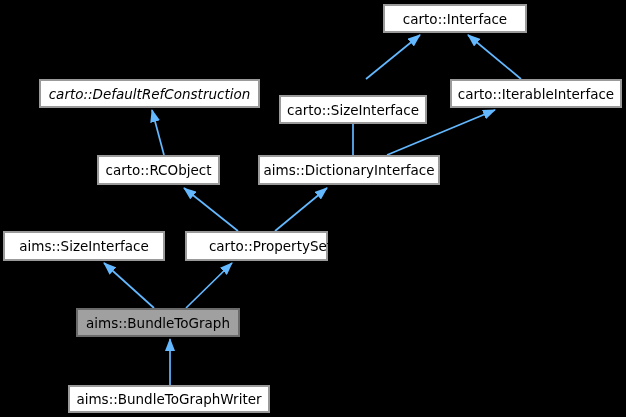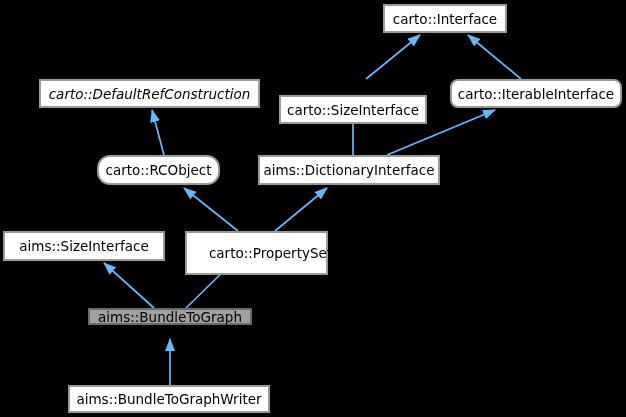--- a/index.html
+++ b/index.html
@@ -29,29 +29,29 @@
     font-size:13.5px;
     display:flex;align-items:center;justify-content:center;
     white-space:nowrap;
     cursor:pointer;
   }
   .node.current{
     background:var(--current-fill);
     border-color:var(--current-border);
     cursor:default;
   }
-  .n-interface            {left:383px;top:4px;  width:124px;height:29px;}
+  .n-interface            {left:383px;top:4px;  width:144px;height:29px;}
   .n-defaultref           {left:39px; top:79px; width:221px;height:29px;font-style:italic;}
   .n-sizeinterface        {left:279px;top:95px; width:148px;height:29px;}
-  .n-iterableinterface    {left:450px;top:79px; width:172px;height:29px;border-radius:8px;}
-  .n-rcobject             {left:97px; top:155px;width:123px;height:30px;border-radius:13px;}
+  .n-iterableinterface    {left:450px;top:79px; width:172px;height:29px;}
+  .n-rcobject             {left:97px; top:155px;width:123px;height:30px;}
   .n-dictionaryinterface  {left:258px;top:155px;width:182px;height:30px;}
   .n-bundlelistener       {left:3px;  top:231px;width:162px;height:30px;}
-  .n-propertyset          {left:185px;top:231px;width:143px;height:44px;padding-left:28px;}
-  .n-bundletograph        {left:88px; top:308px;width:164px;height:17px;}
+  .n-propertyset          {left:185px;top:231px;width:143px;height:30px;padding-left:28px;}
+  .n-bundletograph        {left:76px; top:308px;width:164px;height:29px;}
   .n-bundletographwriter  {left:68px; top:385px;width:202px;height:28px;}
   line.edge{stroke:var(--arrow);stroke-width:1.7;}
 </style>
 </head>
 <body>
 
 <div id="canvas">
 
   <svg id="edges" width="626" height="417" viewBox="0 0 626 417" xmlns="http://www.w3.org/2000/svg">
     <defs>

